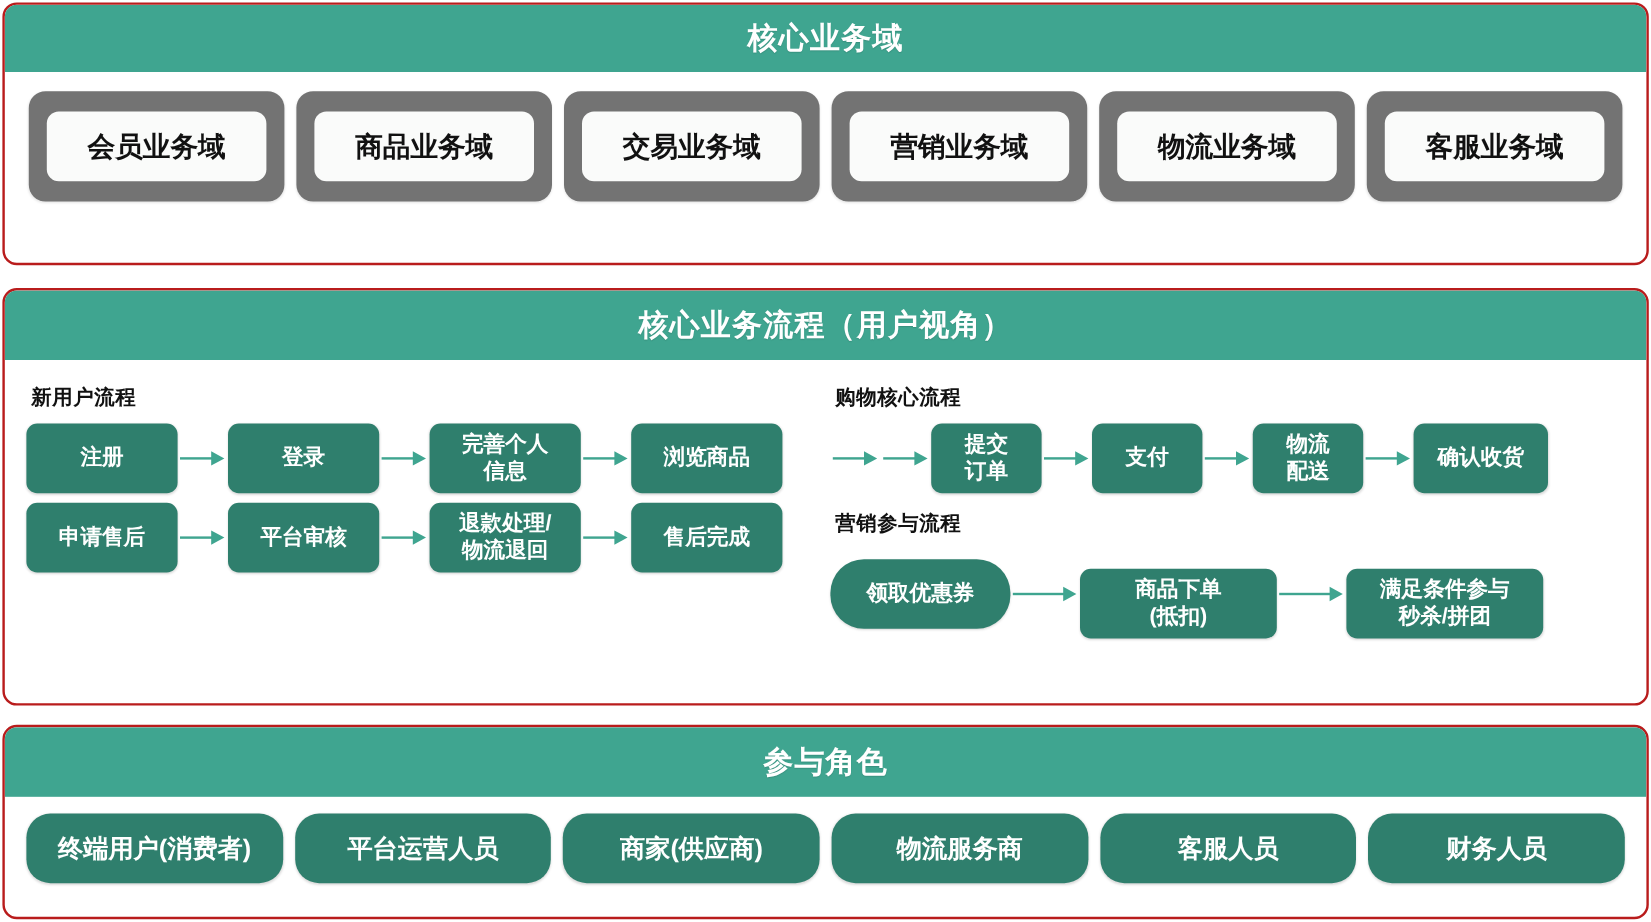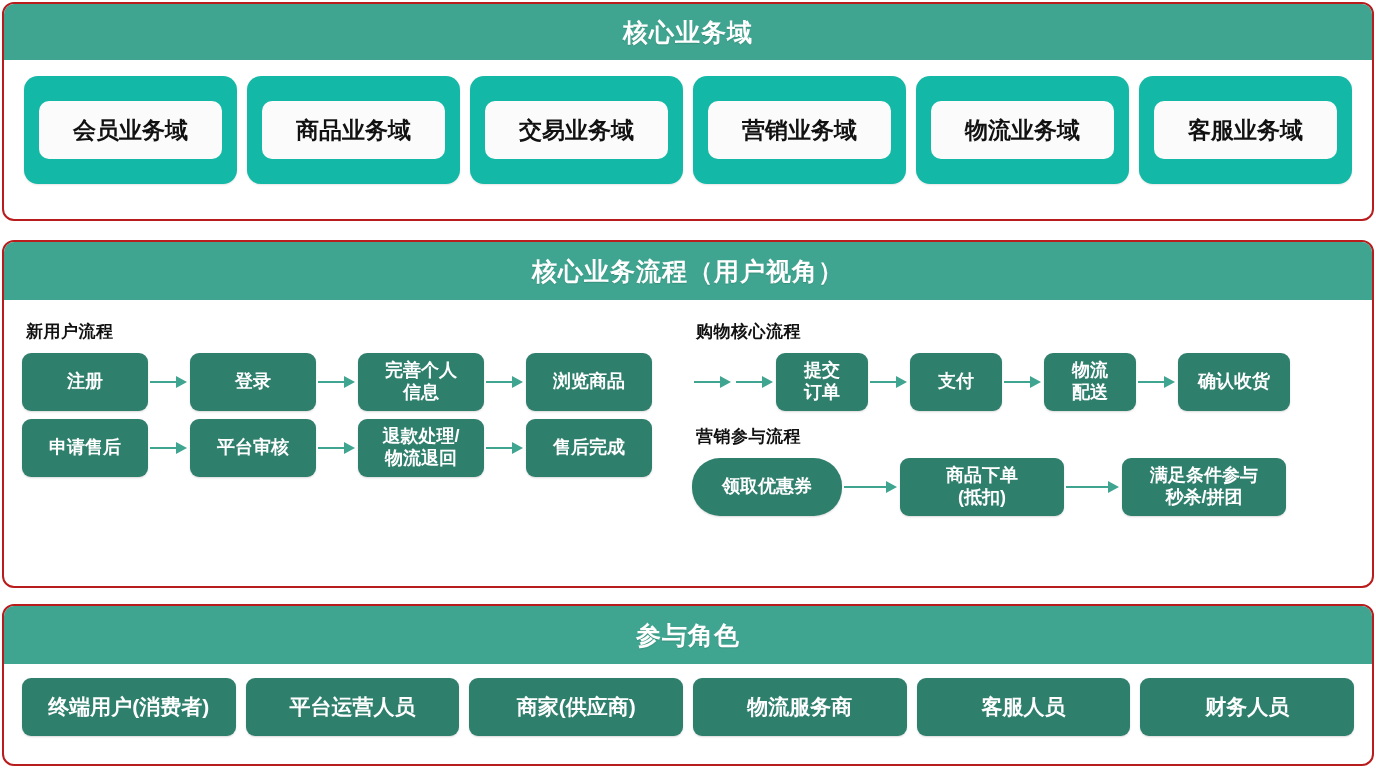--- a/index.html
+++ b/index.html
@@ -47,22 +47,22 @@
   }
   .domain-row {
     display: flex;
     justify-content: space-between;
     align-items: center;
     padding: 16px 20px 18px 20px;
     gap: 10px;
   }
   .domain-card {
     flex: 1 1 0;
-    height: 108px;
-    background: #14b8a6;
+    height: 92px;
+    background: #737373;
     border-radius: 14px;
     display: flex;
     align-items: center;
     justify-content: center;
     box-shadow: 0 1px 2px rgba(0,0,0,0.10);
   }
   .domain-inner {
     background: #FAFBFA;
     border-radius: 10px;
     width: 86%;
@@ -122,21 +122,21 @@
     line-height: 1.22;
     padding: 6px 10px;
     white-space: pre-line;
     box-shadow: 0 1px 2px rgba(0,0,0,0.15);
     flex: 0 0 auto;
   }
   .node.w1 { width: 126px; }
   .node.w2 { width: 92px; }
   .node.w3 { width: 112px; }
   .node.w4 { width: 150px; border-radius: 28px; }
-  .node.w5 { width: 164px; }
+  .node.w5 { width: 164px; margin-top: 16px; }
 
   
   .arrow {
     flex: 0 0 auto;
     width: 42px;
     height: 16px;
     position: relative;
     display: inline-block;
   }
   .arrow .shaft {
@@ -173,21 +173,21 @@
     justify-content: space-between;
     align-items: center;
     gap: 10px;
     padding: 14px 18px;
   }
   .role-card {
     flex: 1 1 0;
     height: 58px;
     background: #2F7F6D;
     color: #ffffff;
-    border-radius: 9px;
+    border-radius: 20px;
     display: flex;
     align-items: center;
     justify-content: center;
     font-size: 21px;
     font-weight: bold;
     white-space: nowrap;
     box-shadow: 0 1px 2px rgba(0,0,0,0.15);
   }
 </style>
 </head>

